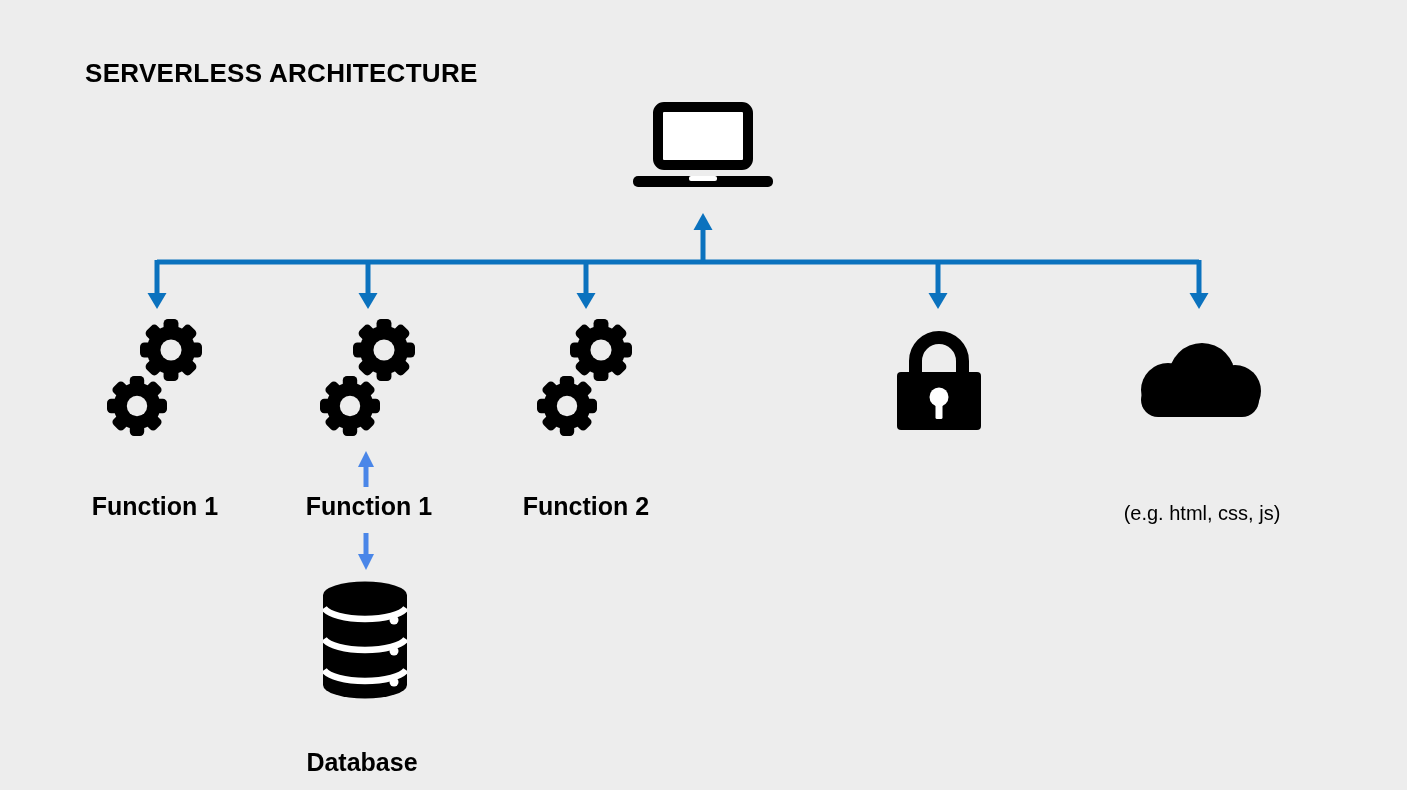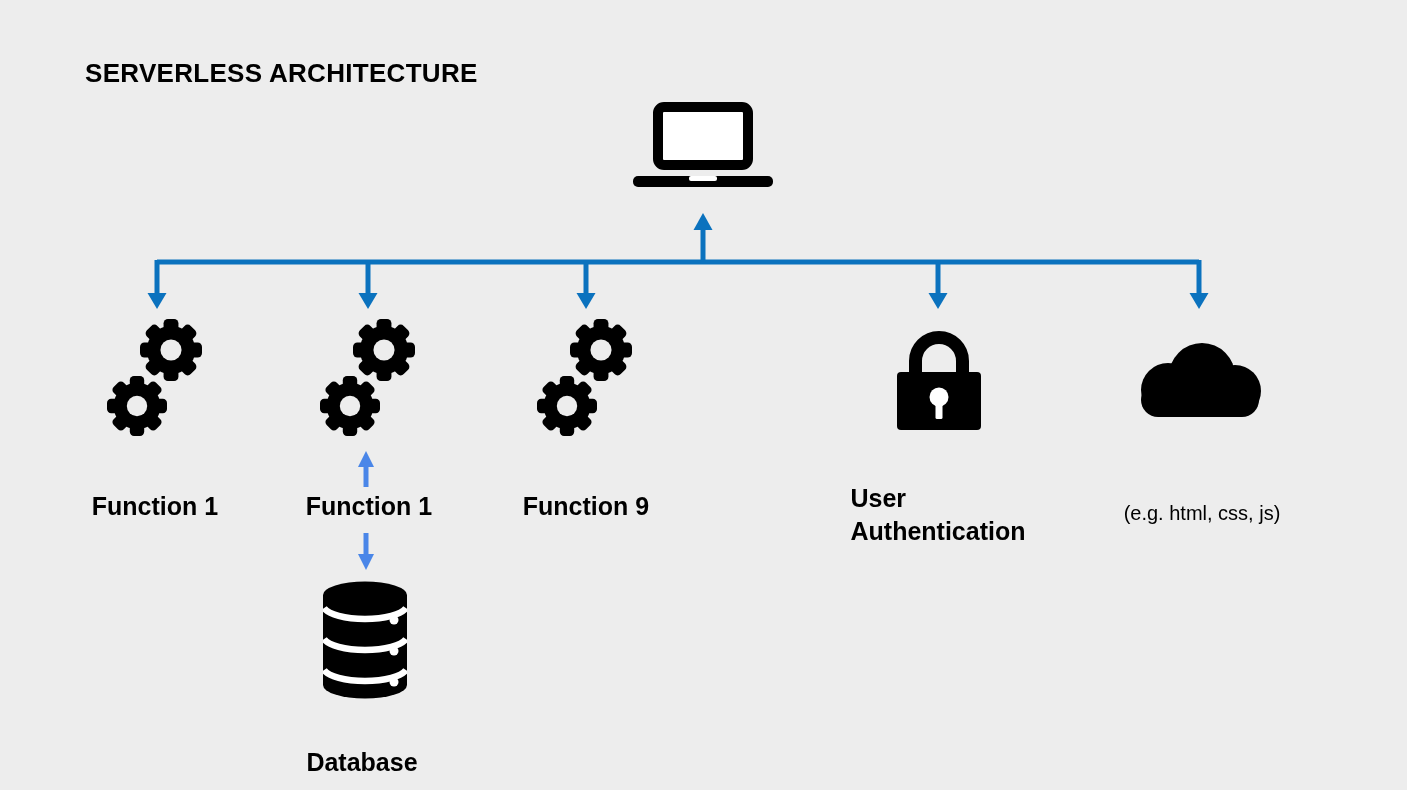--- a/index.html
+++ b/index.html
@@ -15,21 +15,21 @@
   .title{position:absolute;left:85px;top:58px;font-size:26px;font-weight:bold;color:var(--ink);letter-spacing:.3px;white-space:nowrap;}
   .icon{position:absolute;display:block;}
   .connectors{position:absolute;left:0;top:0;width:1407px;height:790px;pointer-events:none;}
   .tree-stroke{stroke:var(--tree);stroke-width:5;fill:none;}
   .tree-head{fill:var(--tree);}
   .lite-stroke{stroke:var(--lite);stroke-width:5;fill:none;}
   .lite-head{fill:var(--lite);}
   .ink{fill:var(--ink);}
   .hole{fill:var(--bg);}
   .punch{fill:#ffffff;}
-  .label{position:absolute;transform:translateX(-50%);
+  .label{position:absolute;transform:translateX(-50%);text-align:center;
          font-weight:bold;font-size:25px;line-height:33px;color:var(--ink);
          white-space:pre-line;}
   .label .bold-lines{white-space:pre-line;line-height:32px;}
   .label .note-line{font-weight:normal;font-size:20px;line-height:30px;white-space:nowrap;}
   .shackle{fill:none;stroke:var(--ink);stroke-width:13;}
   .sep{fill:none;stroke:#ffffff;stroke-width:6.5;}
 </style>
 </head>
 <body>
 
@@ -89,30 +89,28 @@
   <svg class="icon" style="left:318px;top:318px;" width="100" height="122" viewBox="0 0 100 122">
     <use href="#gearshape" transform="translate(66,32) scale(0.62)"></use>
     <use href="#gearshape" transform="translate(32,88) scale(0.60)"></use>
   </svg>
   <div class="label" style="left:369px;top:490px;">Function 1</div>
 
   <svg class="icon" style="left:535px;top:318px;" width="100" height="122" viewBox="0 0 100 122">
     <use href="#gearshape" transform="translate(66,32) scale(0.62)"></use>
     <use href="#gearshape" transform="translate(32,88) scale(0.60)"></use>
   </svg>
-  <div class="label" style="left:586px;top:490px;">Function 9</div>
+  <div class="label" style="left:586px;top:490px;">Function 2</div>
 
   <svg class="icon" style="left:897px;top:323px;" width="84" height="107" viewBox="0 0 84 107">
     <path class="shackle" d="M18.5 52 V38 a23.5 23.5 0 0 1 47 0 V52"></path>
     <rect class="ink" x="0" y="49" width="84" height="58" rx="4"></rect>
     <circle class="punch" cx="42" cy="74" r="9.5"></circle>
     <rect class="punch" x="38.5" y="80" width="7" height="16" rx="1.5"></rect>
   </svg>
-  <div class="label" style="left:938px;top:482px;">User
-Authentication</div>
 
   <svg class="icon" style="left:1138px;top:343px;" width="124" height="74" viewBox="0 0 124 74">
     <circle class="ink" cx="30" cy="47" r="27"></circle>
     <circle class="ink" cx="64" cy="33" r="33"></circle>
     <circle class="ink" cx="97" cy="48" r="26"></circle>
     <rect class="ink" x="3" y="40" width="118" height="34" rx="17"></rect>
   </svg>
   <div class="label" style="left:1202px;top:465px;">
     <div class="note-line">(e.g. html, css, js)</div>
   </div>

